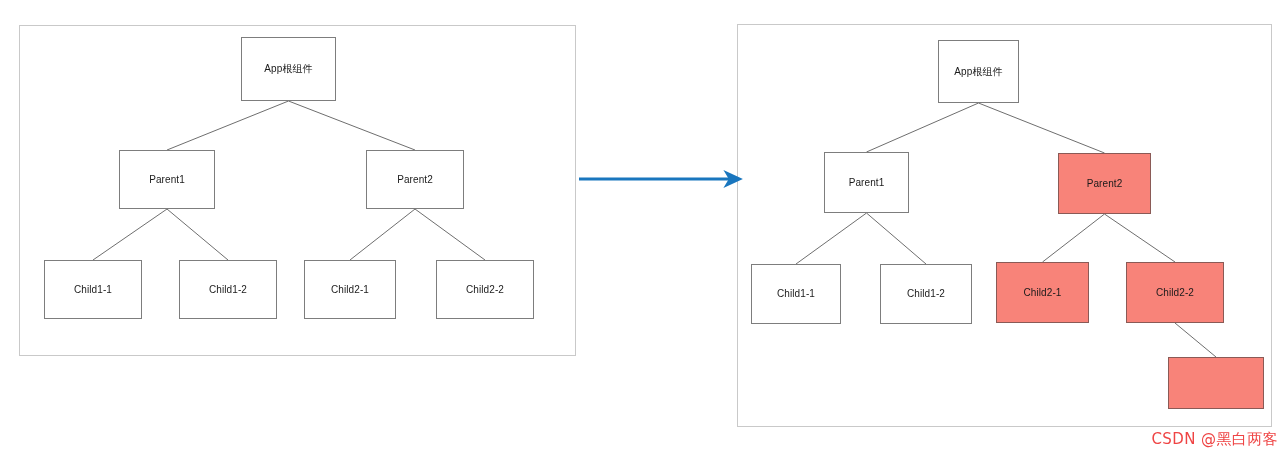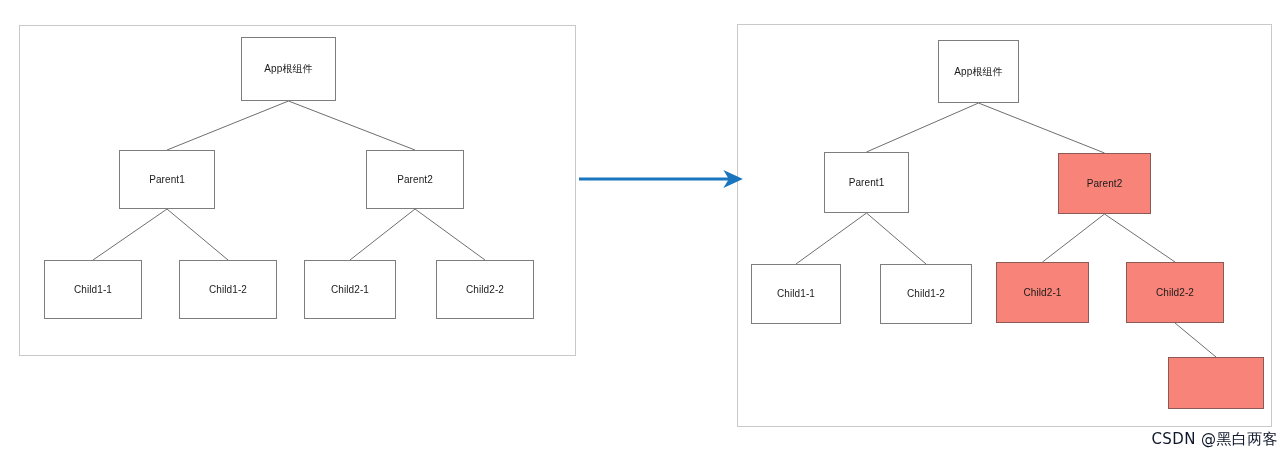--- a/index.html
+++ b/index.html
@@ -157,15 +157,15 @@
     <svg width="170" height="40" viewBox="0 0 170 40">
       <defs>
         <marker id="arrowhead" markerWidth="7" markerHeight="7" refX="2.2" refY="3" orient="auto">
           <path d="M0,0 L6.5,3 L0,6 L1.8,3 Z" id="arrowhead-path" fill="#1976BE"></path>
         </marker>
       </defs>
       <line id="arrow-line" x1="5" y1="19" x2="156" y2="19" stroke-width="3" marker-end="url(#arrowhead)" stroke="#1976BE"></line>
     </svg>
   </div>
 
-  <div class="watermark" style="color: #0f172a;">CSDN @黑白两客</div>
+  <div class="watermark" style="color: #ef4444;">CSDN @黑白两客</div>
 
 </div>
 
 </body></html>

